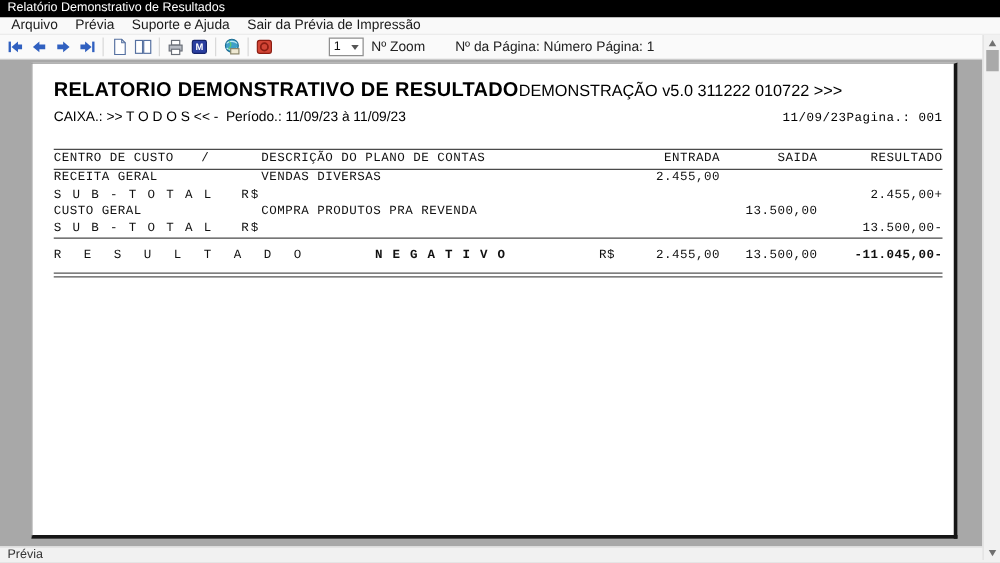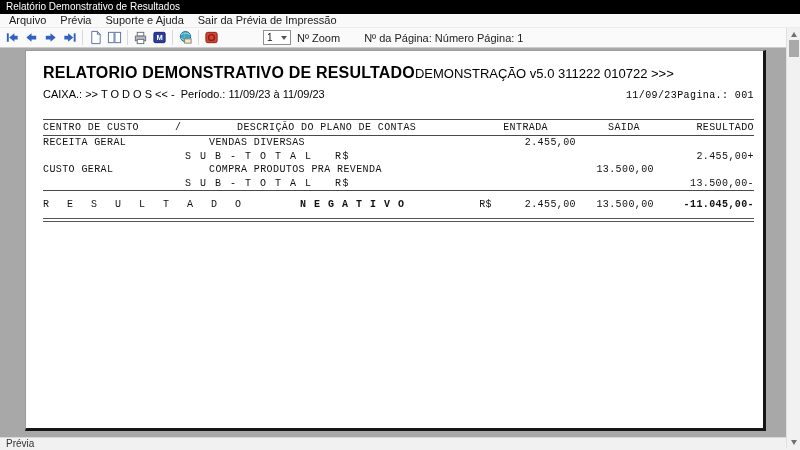--- a/index.html
+++ b/index.html
@@ -54,28 +54,28 @@
   .r-edition { font-size:13px; color:#000; white-space:pre; }
   .r-row2 { display:flex; justify-content:space-between; align-items:baseline; margin-top:6px; height:15px; }
   .r-filter { font-size:11px; color:#000; white-space:pre; }
   .r-pageinfo { font-family:"Liberation Mono", monospace; font-size:10px; letter-spacing:0.4px; display:flex; white-space:pre; }
   
   .r-table { font-family:"Liberation Mono", monospace; font-size:10px; letter-spacing:0.4px; color:#111; }
   .hline { border-top:1px solid #4a4a4a; height:0; }
   .hline.first { margin-top:16px; }
   .dline { height:4px; border-top:1.5px solid #555; border-bottom:1.5px solid #555; box-sizing:border-box; }
   .tr { display:flex; align-items:center; height:13.5px; white-space:pre; }
-  .tr.header { height:15px;gap:14px; }
+  .tr.header { height:15px; }
   .c-centro { width:110px; }
   .c-slash  { width:56px; padding-left:8px; box-sizing:border-box; }
   .c-desc   { flex:1; }
   .c-ent    { width:84px; text-align:right; }
   .c-sai    { width:78px; text-align:right; }
   .c-res    { width:100px; text-align:right; }
-  .c-sublabel { flex:1; text-align:center; letter-spacing:1.5px; }
+  .c-sublabel { flex:1; text-align:left; letter-spacing:1.5px; }
   .tr.total { height:27px; font-size:10px; }
   .c-total-label { width:210px; letter-spacing:6px; }
   .c-negativo { flex:1; text-align:center; font-weight:bold; letter-spacing:1px; }
   .c-currency { width:40px; text-align:right; }
   .bold { font-weight:bold; }
   
   .vscroll {
     position:absolute; top:28px; right:0; width:14px; height:420px;
     background:#f1f1f1; border-left:1px solid #e0e0e0; box-sizing:border-box; z-index:3;
   }

